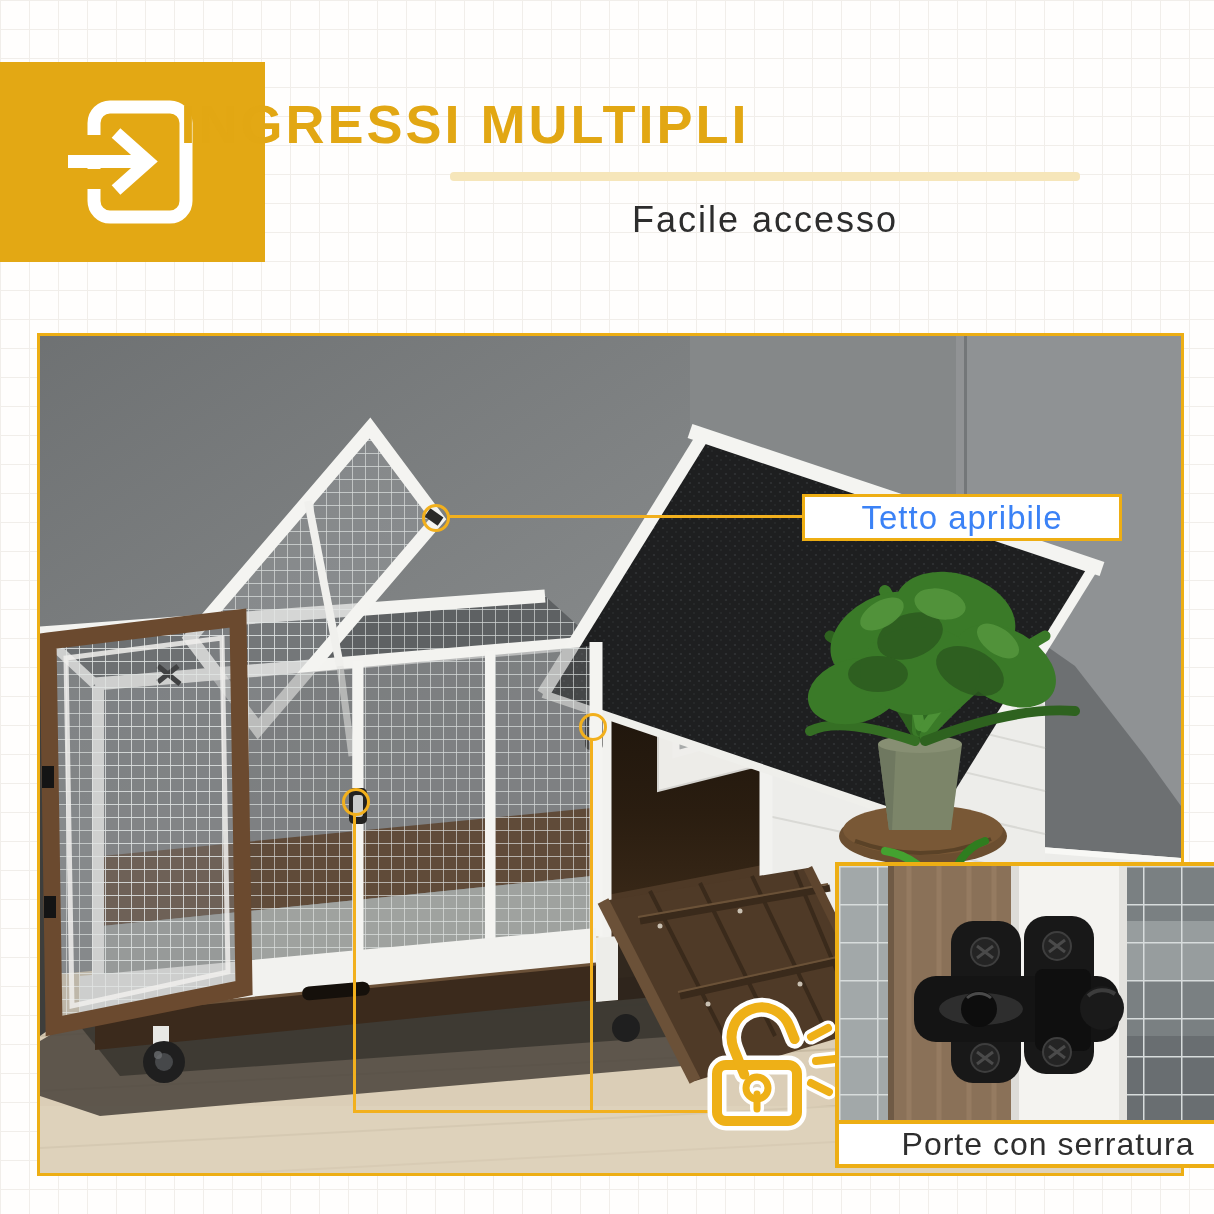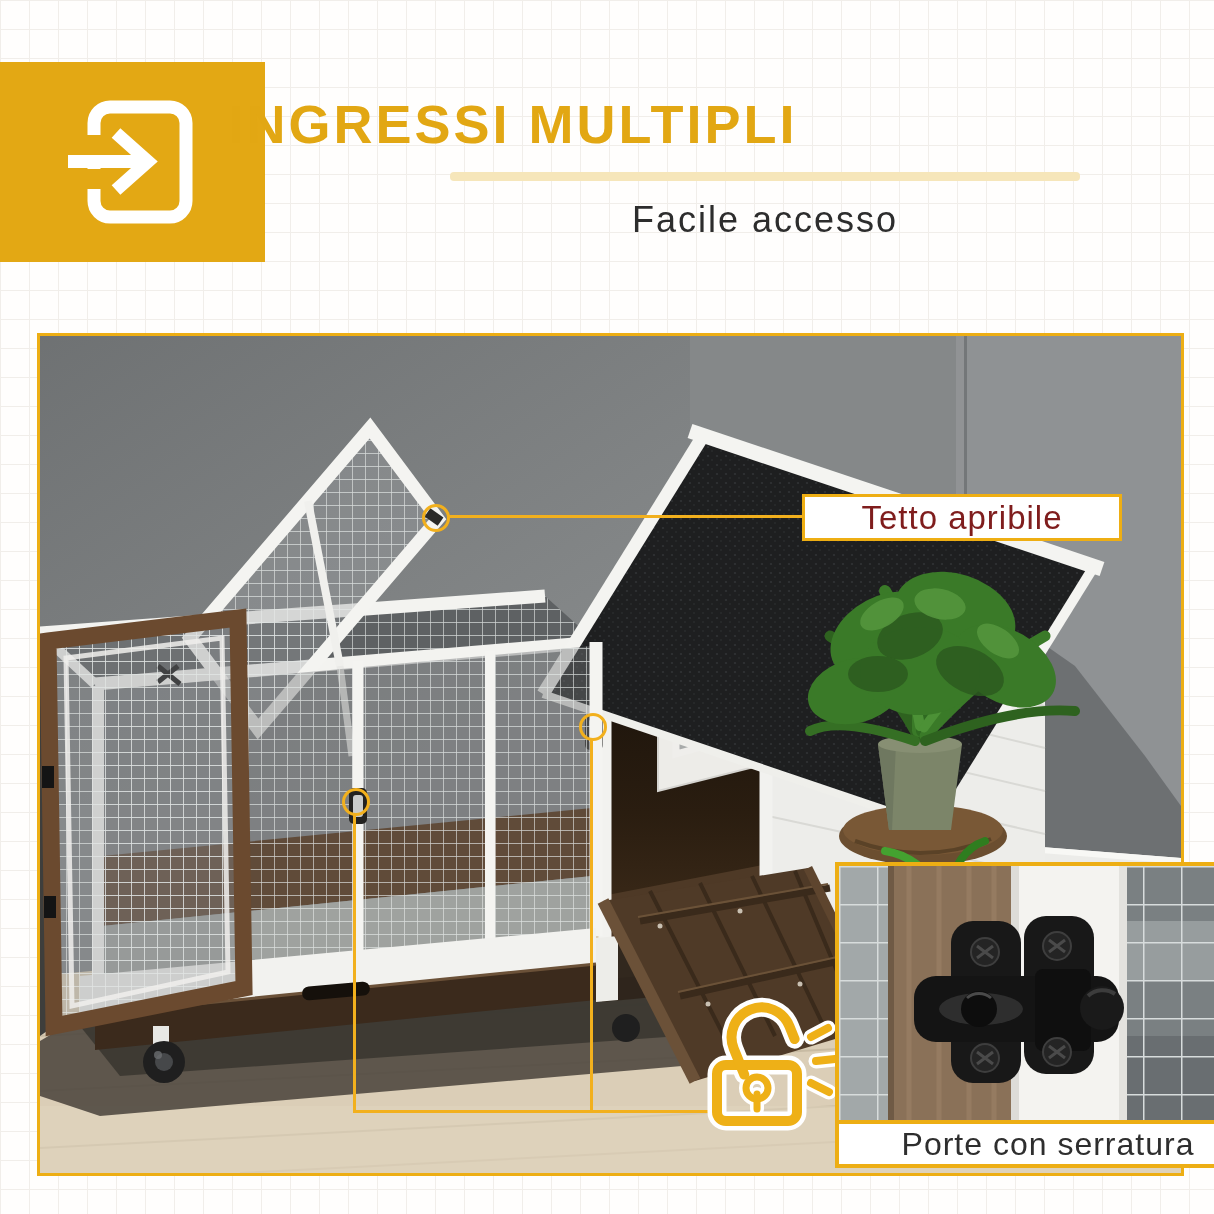--- a/index.html
+++ b/index.html
@@ -15,21 +15,21 @@
     font-family:"Liberation Sans", sans-serif;
   }
   
   .accent-tile{
     position:absolute;left:0;top:62px;width:265px;height:200px;
     background:#e3a814;display:flex;align-items:center;justify-content:center;
   }
   .page-title{
     position:absolute;left:0;top:93px;width:930px;
     font-size:54px;font-weight:bold;letter-spacing:3px;
-    color:#e2a713;text-align:center;white-space:nowrap;margin-left:48px;
+    color:#e2a713;text-align:center;white-space:nowrap;
   }
   .title-underline{
     position:absolute;left:450px;top:172px;width:630px;height:9px;
     background:#f6e6ba;border-radius:4px;
   }
   .page-subtitle{
     position:absolute;left:300px;top:199px;width:930px;
     font-size:36px;letter-spacing:2px;color:#2d2d2d;text-align:center;
   }
   
@@ -41,21 +41,21 @@
   .photo svg{display:block;}
   
   .ring{
     position:absolute;border:3px solid #f2b01d;border-radius:50%;
     width:22px;height:22px;background:transparent;
   }
   .cline{position:absolute;background:#f2b01d;}
   .callout-label{
     position:absolute;left:802px;top:494px;width:320px;height:47px;
     background:#ffffff;border:3px solid #eeae13;box-sizing:border-box;
-    font-size:33px;letter-spacing:1px;color:#7f1d1d;
+    font-size:33px;letter-spacing:1px;color:#3b82f6;
     display:flex;align-items:center;justify-content:center;white-space:nowrap;
   }
   
   .inset{
     position:absolute;left:835px;top:862px;width:383px;height:306px;
     border:4px solid #edae14;box-sizing:border-box;background:#fff;
     display:flex;flex-direction:column;
   }
   .inset-photo{flex:0 0 254px;overflow:hidden;}
   .inset-caption{

